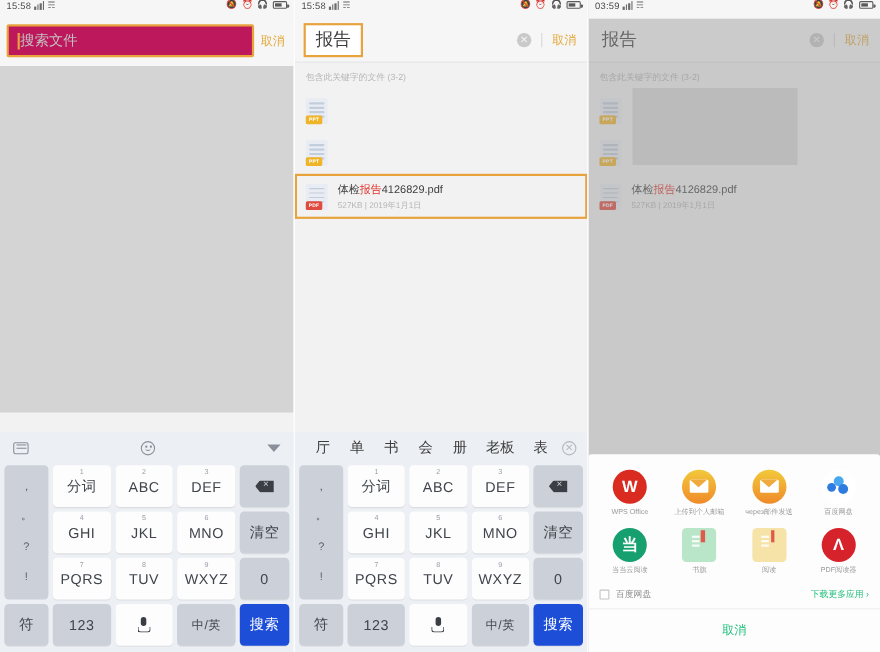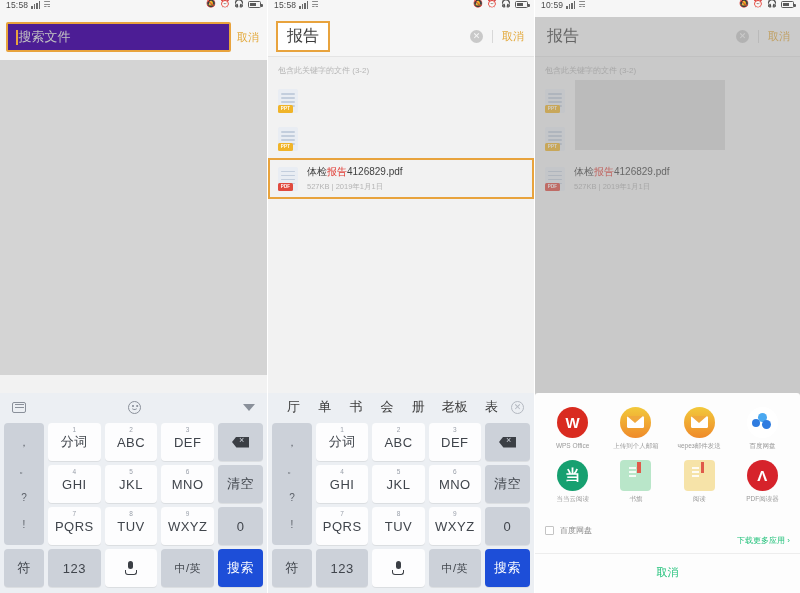--- a/index.html
+++ b/index.html
@@ -55,21 +55,21 @@
   .search-header {
     background:#f6f6f6;
     padding:5px 6px 8px 6px;
     display:flex;
     align-items:center;
     gap:6px;
   }
   .search-box {
     flex:1;
     height:30px;
-    background:#4c1d95;
+    background:#be185d;
     border:2px solid #e8a33d;
     border-radius:2px;
     display:flex;
     align-items:center;
     padding:0 8px;
     position:relative;
   }
   .caret { width:1.5px;height:15px;background:#e8a33d; margin-right:1px;}
   .ph { font-size:13px;color:#c2c2c2; }
   .cancel-link { font-size:11px;color:#e3a93c; padding-right:2px;}
@@ -272,21 +272,21 @@
   .book u{position:absolute;left:3px;top:5px;width:7px;height:1.3px;background:rgba(255,255,255,.85);
     box-shadow:0 4px 0 rgba(255,255,255,.85),0 8px 0 rgba(255,255,255,.85);text-decoration:none;}
 
   .sheet-footer {
     display:flex;align-items:center;justify-content:space-between;
     padding:6px 10px 7px 10px;
   }
   .remind { display:flex;align-items:center;gap:6px; }
   .cbx { width:9px;height:9px;border:1px solid #c4c4c4;border-radius:1px;background:#fff;}
   .remind-lab{font-size:8px;color:#8d8d8d;}
-  .more-apps{font-size:8px;color:#21c17a;margin-top:20px;}
+  .more-apps{font-size:8px;color:#21c17a;}
   .sheet-sep{height:1px;background:#ededed;margin:0 0;}
   .sheet-cancel{
     text-align:center;font-size:11px;color:#21c17a;padding:11px 0 13px 0;
   }
 </style>
 </head>
 <body>
 
 <div class="panel p1">
 
@@ -572,21 +572,21 @@
           <span class="lab">搜索</span>
         </div>
     </div>
   </div>
 </div>
 
 <div class="panel p3">
 
   <div class="statusbar">
     <div class="sb-left">
-      <span class="sb-time">10:59</span>
+      <span class="sb-time">03:59</span>
       <span class="sig">
           <i></i>
           <i></i>
           <i></i>
           <i></i>
         </span>
       <span class="wifi">☴</span>
     </div>
     <div class="sb-right">
       <span>🔕</span>

